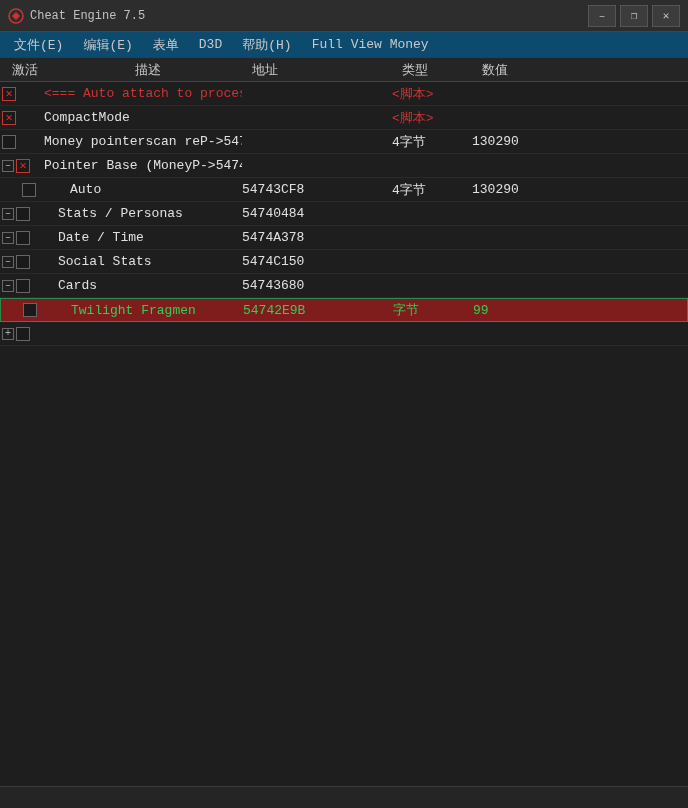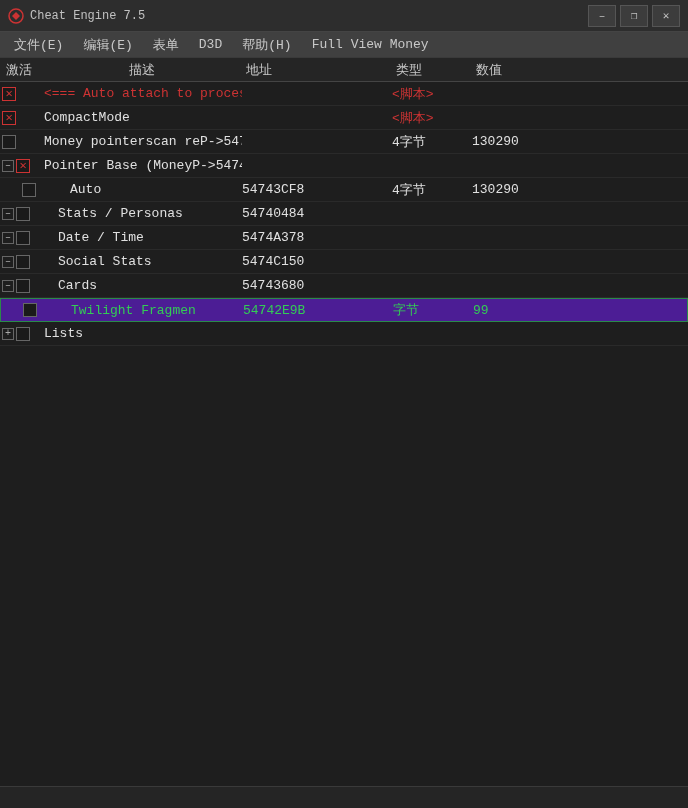--- a/index.html
+++ b/index.html
@@ -48,21 +48,21 @@
       color: #c0c0c0;
       font-size: 11px;
       display: flex;
       align-items: center;
       justify-content: center;
       cursor: pointer;
     }
 
     
     .menu-bar {
-      background: #404040;
+      background: #0c4a6e;
       height: 26px;
       display: flex;
       align-items: center;
       padding: 0 4px;
       border-bottom: 1px solid #3a3a3a;
     }
     .menu-item {
       padding: 2px 10px;
       font-size: 13px;
       color: #c8c8c8;
@@ -72,21 +72,21 @@
       align-items: center;
     }
 
     
     .col-header {
       background: #252525;
       height: 24px;
       display: flex;
       align-items: center;
       border-bottom: 1px solid #444;
-      padding: 0 2px;
+      padding: 0 8px;
     }
     .col-h {
       font-size: 13px;
       color: #c8c8c8;
       padding: 0 4px;
     }
     .col-active { width: 40px; }
     .col-desc { width: 200px; text-align: center; }
     .col-addr { width: 150px; }
     .col-type { width: 80px; }
@@ -108,21 +108,21 @@
     .table-content::-webkit-scrollbar-thumb { background: #555; border: 1px solid #444; }
 
     
     .row {
       height: 24px;
       display: flex;
       align-items: center;
       border-bottom: 1px solid #2a2a2a;
       padding: 0 2px;
     }
-    .row.selected { background: #4c1d95; border: 1px solid #2a8a4a; }
+    .row.selected { background: #7f1d1d; border: 1px solid #2a8a4a; }
 
     .cell-active { width: 40px; display: flex; align-items: center; gap: 2px; }
     .cell-desc { width: 200px; overflow: hidden; white-space: nowrap; padding-left: 2px; }
     .cell-addr { width: 150px; overflow: hidden; white-space: nowrap; }
     .cell-type { width: 80px; overflow: hidden; white-space: nowrap; }
     .cell-val { width: 100px; overflow: hidden; white-space: nowrap; }
 
     
     .cb {
       width: 14px;
@@ -359,23 +359,20 @@
       <div class="cell-val">
         <span class="text-green">99</span>
       </div>
     </div>
 
     <div class="row">
       <div class="cell-active">
         <div class="expand-icon">+</div>
         <div class="cb"></div>
       </div>
-      <div class="cell-desc">
-        <span class="text-white">Lists</span>
-      </div>
       <div class="cell-addr"></div>
       <div class="cell-type"></div>
       <div class="cell-val"></div>
     </div>
 
   </div>
 </div>
 
 <div class="bottom-bar">
 </div>

